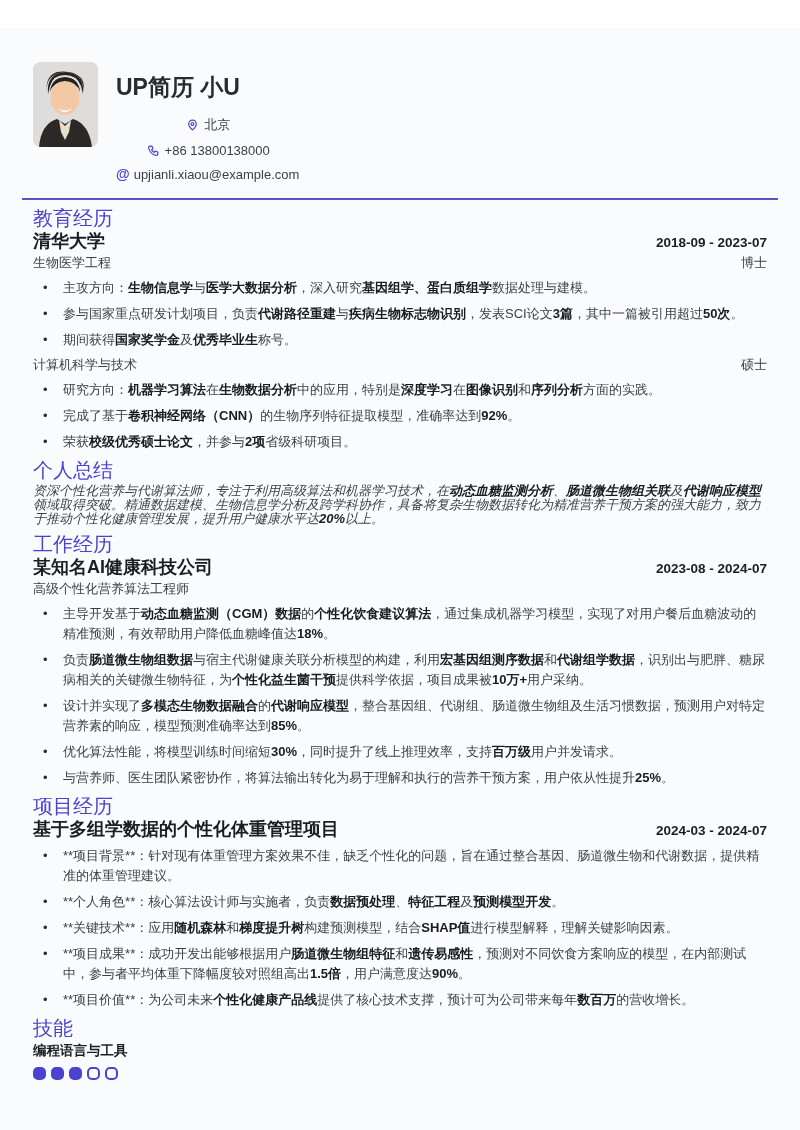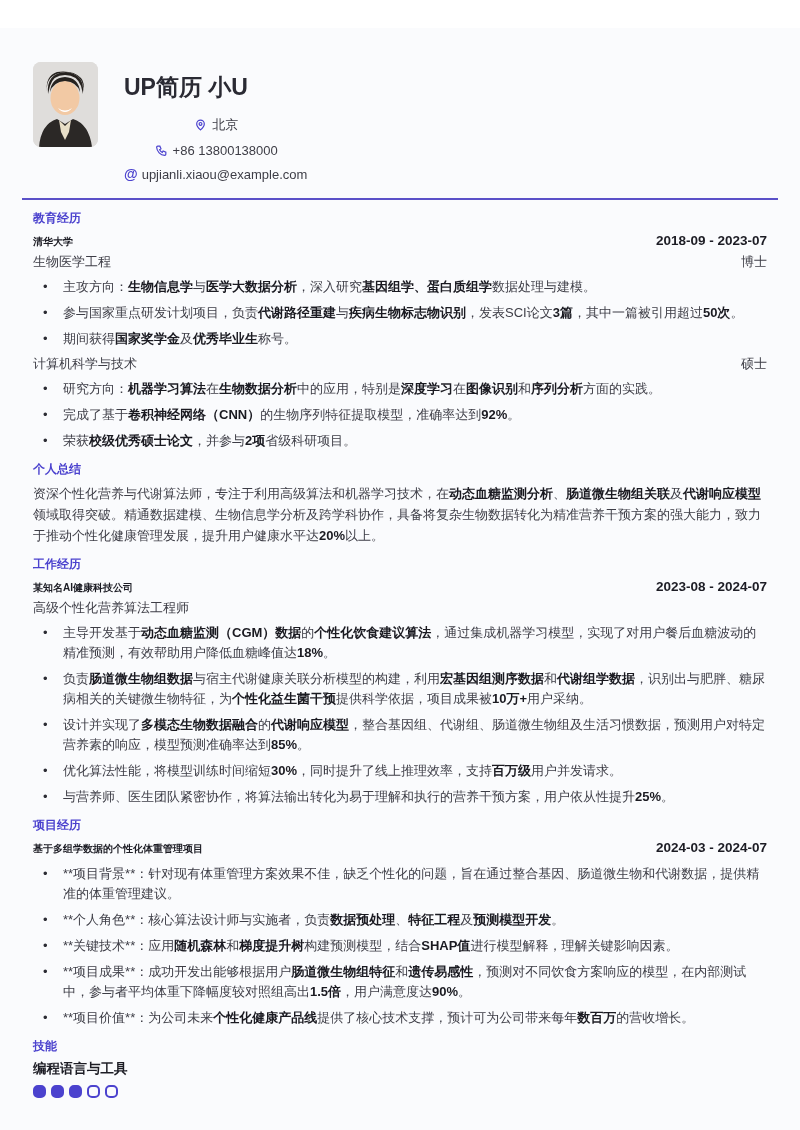--- a/index.html
+++ b/index.html
@@ -12,44 +12,44 @@
   .page{
     margin-top:28px;height:1102px;background:#fafbfd;
     box-sizing:border-box;
   }
   
   .header{display:flex;padding:34px 33px 0 33px;}
   .avatar{
     width:65px;height:85px;border-radius:8px;overflow:hidden;flex:0 0 auto;
     background:#dfdddb;
   }
-  .header-info{margin-left:26px;padding-top:11px;}
+  .header-info{margin-left:18px;padding-top:11px;}
   .name{font-size:23px;font-weight:700;color:#2a2a33;line-height:28px;}
   .contact{display:flex;align-items:center;gap:9px;margin-top:15px;font-size:13px;color:#3d3d46;flex-direction:column;}
   .contact .grp{display:flex;align-items:center;gap:4px;}
   .icon{display:inline-flex;align-items:center;justify-content:center;width:15px;height:15px;color:var(--accent);}
   .at-glyph{color:var(--accent);font-size:14px;font-weight:600;line-height:15px;}
   .divider{border:none;border-top:2px solid var(--divider);margin:16px 22px 8px 22px;}
   
   .content{padding:0 33px;}
   .section-title{
-    color:var(--accent);font-size:12px;font-weight:700;line-height:20px;
+    color:var(--accent);font-size:20px;font-weight:400;line-height:20px;
     margin:8px 0 4px 0;
   }
   .entry-head{display:flex;justify-content:space-between;align-items:baseline;line-height:18px;margin-top:2px;}
-  .entry-name{font-size:10px;font-weight:700;color:#1c1c24;}
+  .entry-name{font-size:18px;font-weight:700;color:#1c1c24;}
   .entry-date{font-size:13.5px;font-weight:700;color:#1c1c24;}
   .entry-sub{display:flex;justify-content:space-between;font-size:13px;color:#3d3d46;line-height:18px;margin-top:2px;}
   ul.bullets{list-style:none;margin:6px 0 6px 0;padding:0;}
   ul.bullets li{display:flex;margin-bottom:6px;font-size:13px;line-height:20px;color:#3d3d46;}
   ul.bullets li:last-child{margin-bottom:0;}
   .marker{flex:0 0 auto;width:20px;margin-left:10px;text-align:left;color:#2b2b33;font-size:13px;}
   .btext{flex:1;padding-right:2px;}
   .btext .b, .rich .b{font-weight:700;color:#1a1a21;}
-  .summary{font-size:13px;line-height:21px;color:#3d3d46;margin:2px 0 0 0;}
+  .summary{font-size:13px;line-height:14px;color:#3d3d46;margin:2px 0 0 0;font-style:italic;}
   
   .skill-group-name{font-size:13.5px;font-weight:700;color:#1c1c24;line-height:18px;margin-top:2px;}
   .dots{display:flex;gap:5px;margin-top:7px;}
   .dot{width:13px;height:13px;border-radius:5px;border:2px solid var(--accent);box-sizing:border-box;background:transparent;}
   .dot.filled{background:var(--accent);}
 </style>
 </head>
 <body>
 
 <div class="page">

